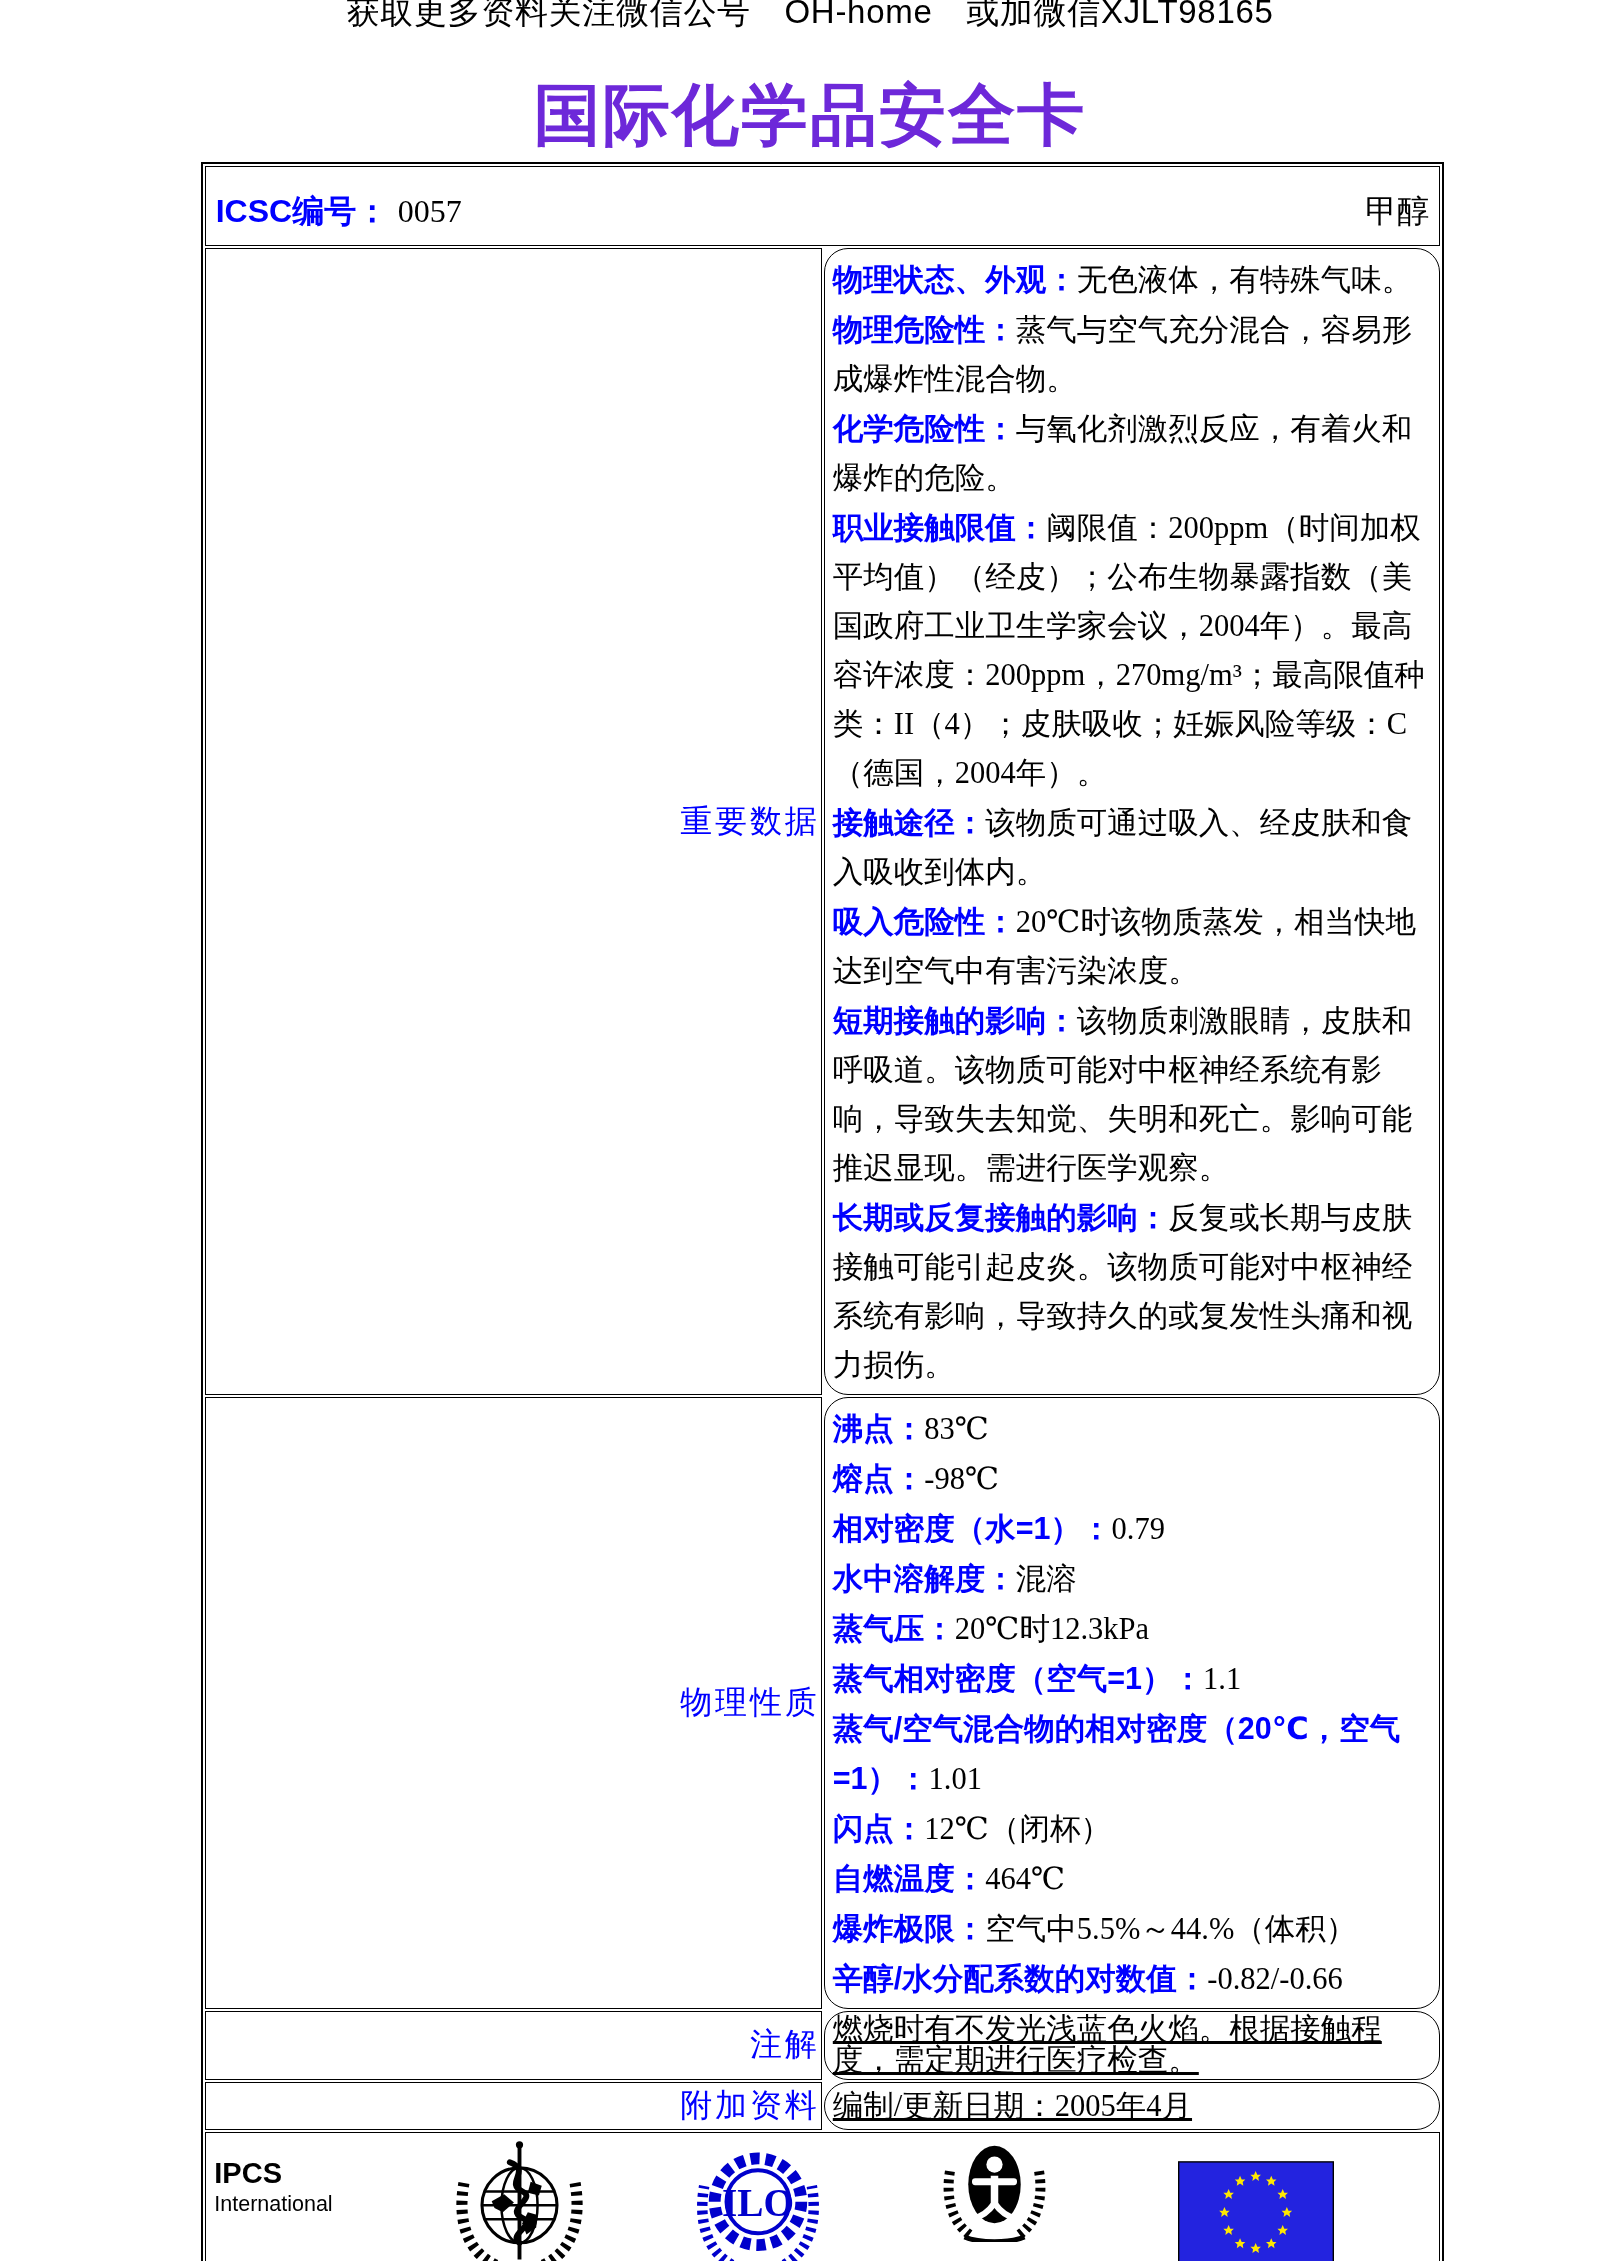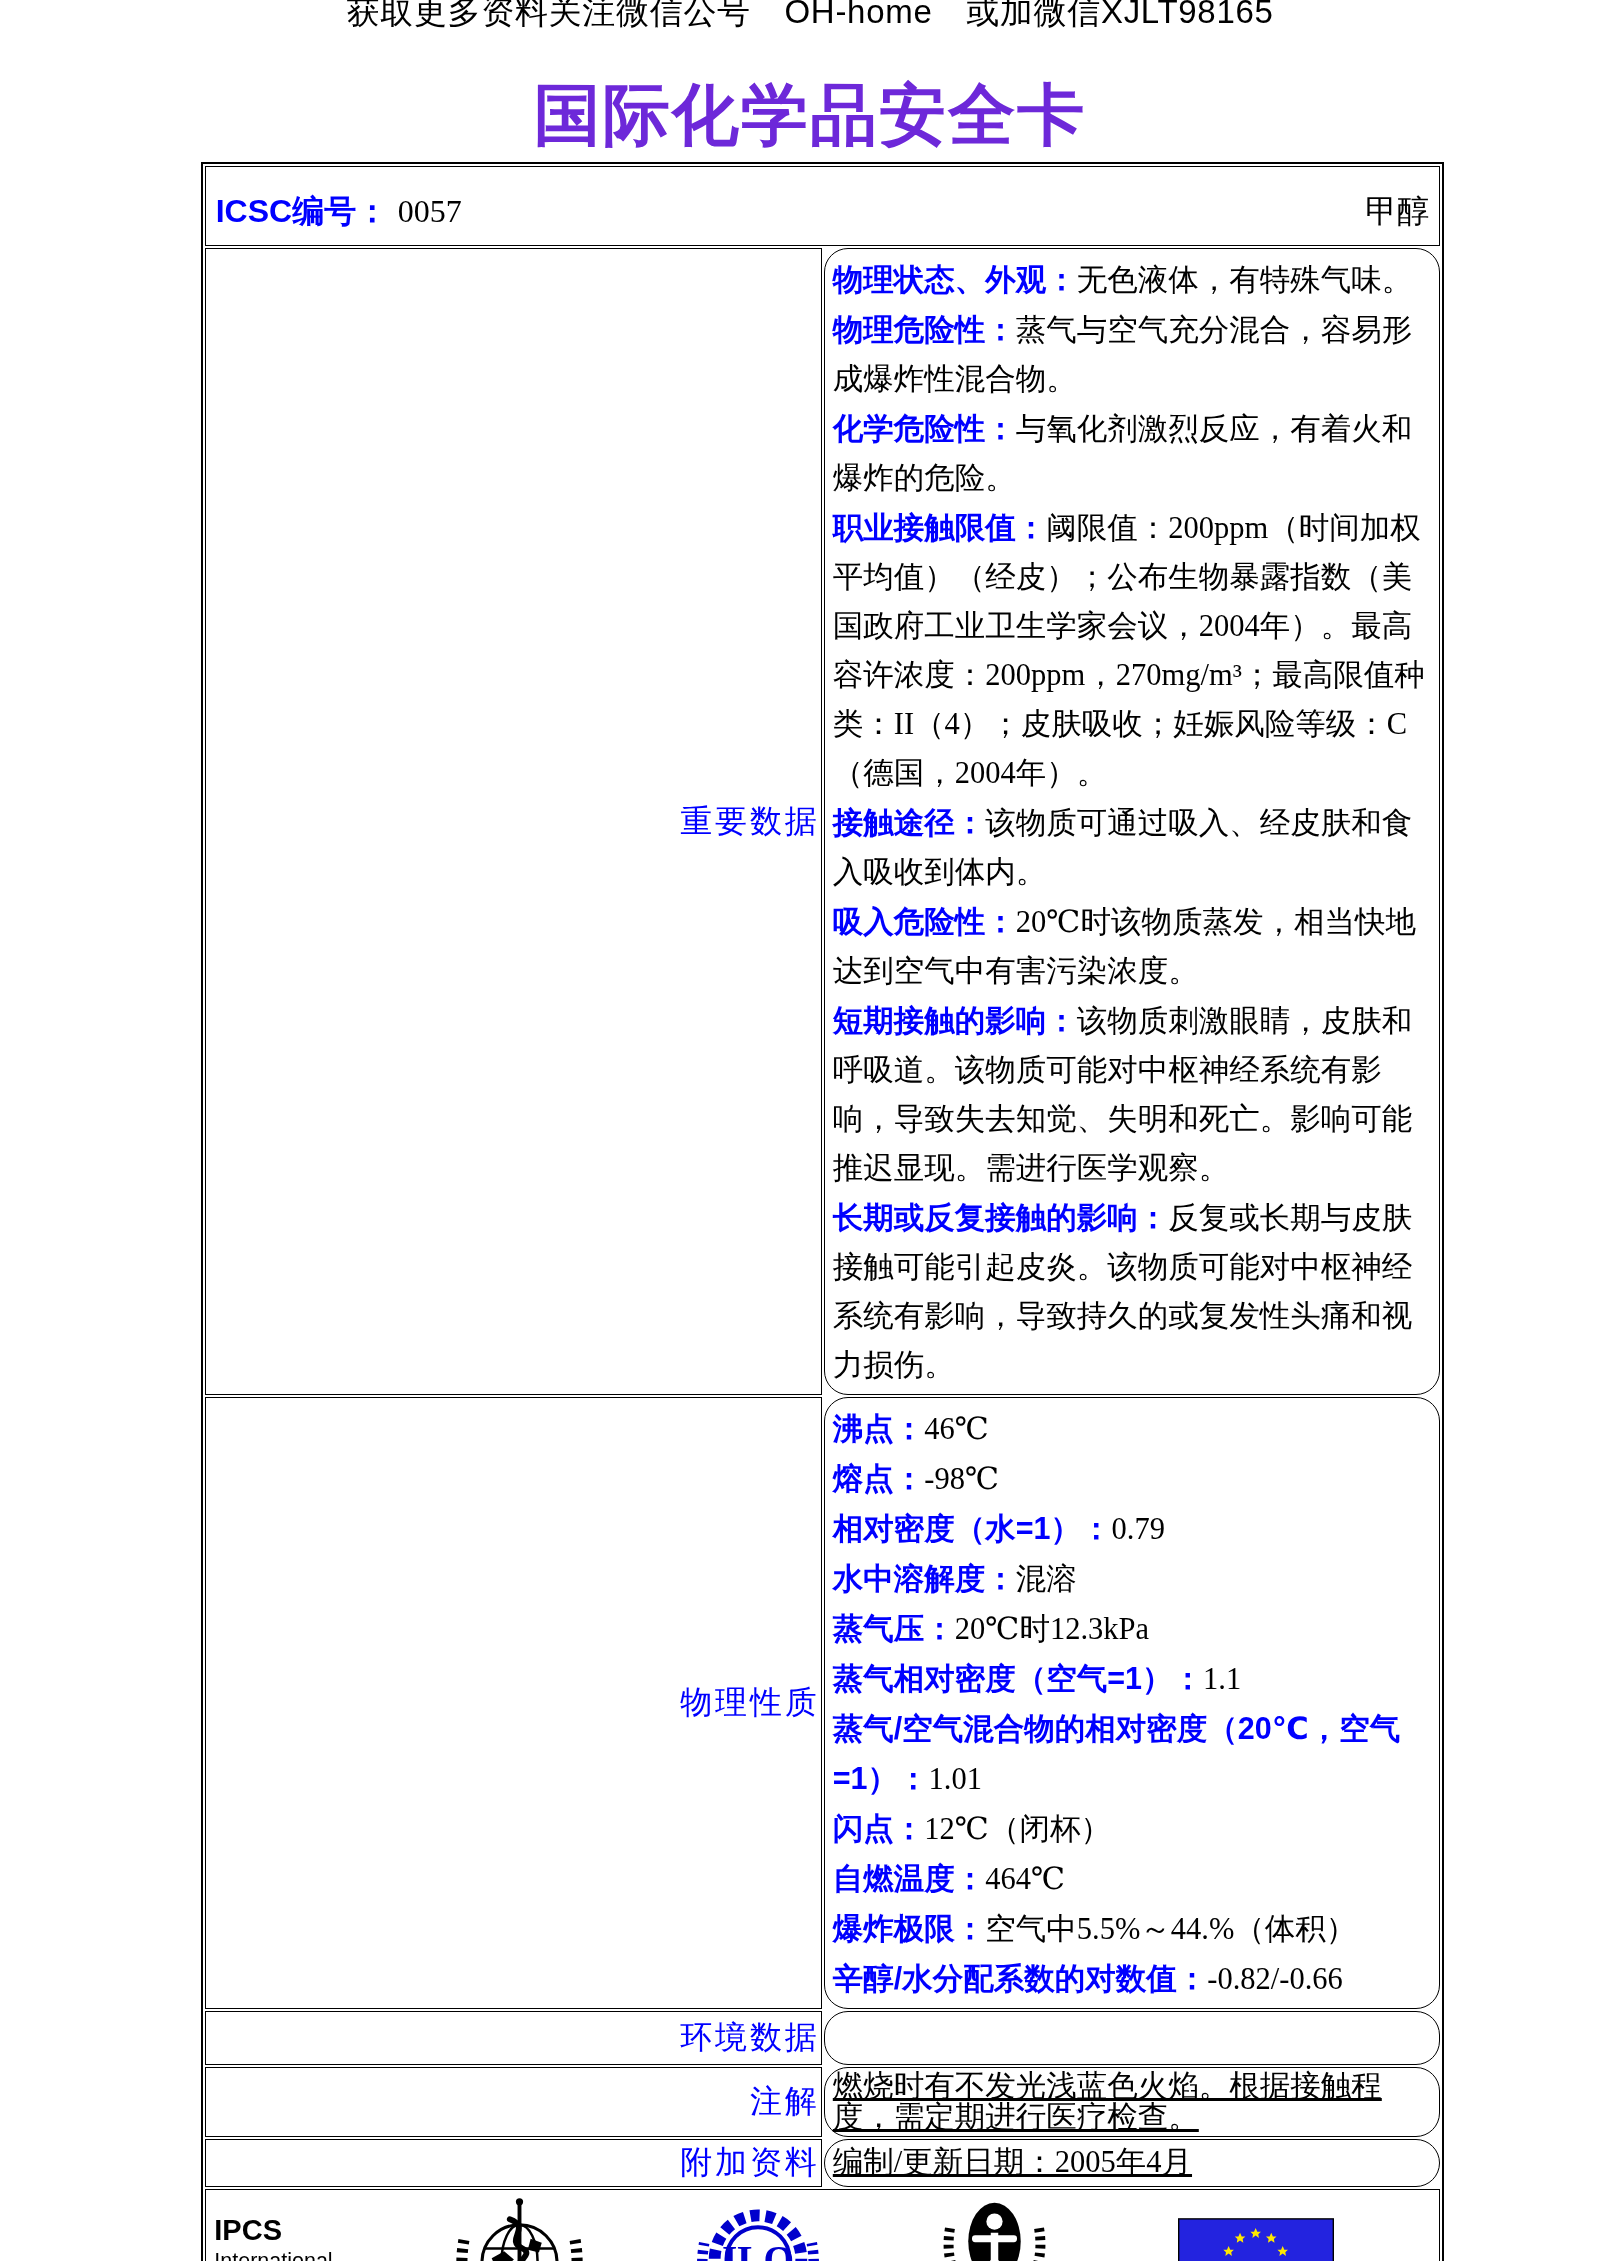--- a/index.html
+++ b/index.html
@@ -81,40 +81,34 @@
       <p class="entry"><span class="lbl">接触途径：</span><span class="val">该物质可通过吸入、经皮肤和食入吸收到体内。</span></p>
       <p class="entry"><span class="lbl">吸入危险性：</span><span class="val">20℃时该物质蒸发，相当快地达到空气中有害污染浓度。</span></p>
       <p class="entry"><span class="lbl">短期接触的影响：</span><span class="val">该物质刺激眼睛，皮肤和呼吸道。该物质可能对中枢神经系统有影响，导致失去知觉、失明和死亡。影响可能推迟显现。需进行医学观察。</span></p>
       <p class="entry"><span class="lbl">长期或反复接触的影响：</span><span class="val">反复或长期与皮肤接触可能引起皮炎。该物质可能对中枢神经系统有影响，导致持久的或复发性头痛和视力损伤。</span></p>
     </td>
   </tr>
 
   <tr>
     <td class="rlabel">物理性质</td>
     <td class="content">
-      <p class="entry"><span class="lbl">沸点：</span><span class="val">46℃</span></p>
+      <p class="entry"><span class="lbl">沸点：</span><span class="val">83℃</span></p>
       <p class="entry"><span class="lbl">熔点：</span><span class="val">-98℃</span></p>
       <p class="entry"><span class="lbl">相对密度（水=1）：</span><span class="val">0.79</span></p>
       <p class="entry"><span class="lbl">水中溶解度：</span><span class="val">混溶</span></p>
       <p class="entry"><span class="lbl">蒸气压：</span><span class="val">20℃时12.3kPa</span></p>
       <p class="entry"><span class="lbl">蒸气相对密度（空气=1）：</span><span class="val">1.1</span></p>
       <p class="entry"><span class="lbl">蒸气/空气混合物的相对密度（20℃，空气=1）：</span><span class="val">1.01</span></p>
       <p class="entry"><span class="lbl">闪点：</span><span class="val">12℃（闭杯）</span></p>
       <p class="entry"><span class="lbl">自燃温度：</span><span class="val">464℃</span></p>
       <p class="entry"><span class="lbl">爆炸极限：</span><span class="val">空气中5.5%～44.%（体积）</span></p>
       <p class="entry"><span class="lbl">辛醇/水分配系数的对数值：</span><span class="val">-0.82/-0.66</span></p>
     </td>
   </tr>
 
-  <tr>
-    <td class="rlabel">环境数据</td>
-    <td class="content env-cell">
-      <p class="entry"><span class="val"></span></p>
-    </td>
-  </tr>
 
   <tr>
     <td class="rlabel">注解</td>
     <td class="content note-cell">
       <p class="entry"><span class="val">燃烧时有不发光浅蓝色火焰。根据接触程度，需定期进行医疗检查。</span></p>
     </td>
   </tr>
 
   <tr>
     <td class="rlabel">附加资料</td>

